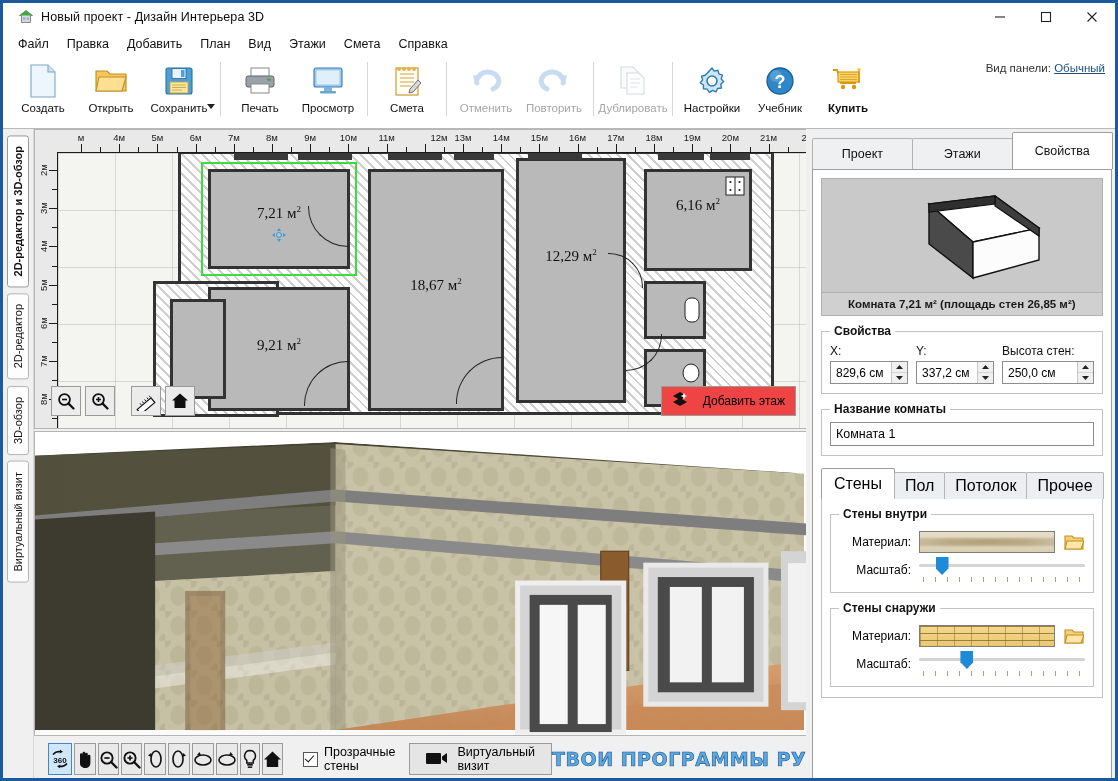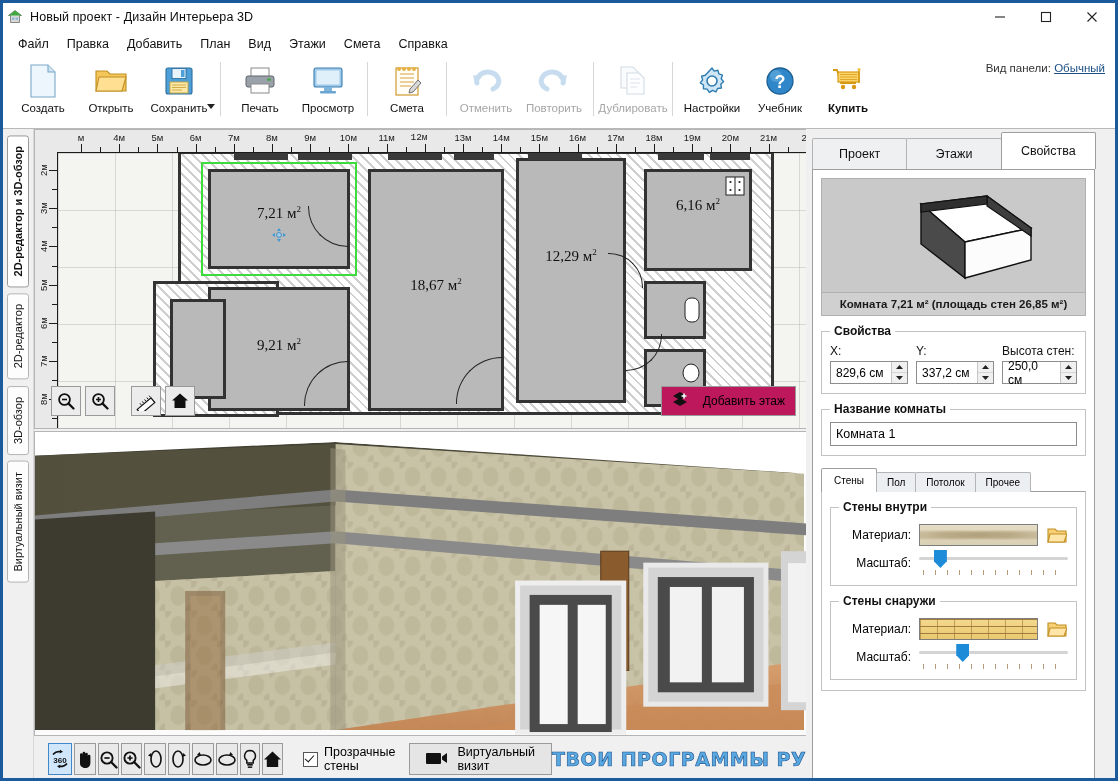--- a/index.html
+++ b/index.html
@@ -14,21 +14,21 @@
     box-sizing:border-box;
     border:3px solid #1c5a9e;
     background:#f0f0f0;
     overflow:hidden;
   }
 
   
   .titlebar{
     height:28px;display:flex;align-items:center;
     background:#ffffff;border-bottom:1px solid #ffffff;
-    padding-left:4px;position:relative;
+    padding-left:15px;position:relative;
   }
   .app-icon{
     width:16px;height:16px;margin-right:7px;position:relative;flex:none;
   }
   .title-text{font-size:12.5px;color:#0b0b0b;letter-spacing:.1px;}
   .wbtns{position:absolute;right:0;top:0;height:28px;display:flex;}
   .wbtn{width:46px;height:28px;display:flex;align-items:center;justify-content:center;}
   .wbtn svg{display:block;}
 
   
@@ -143,21 +143,21 @@
   }
   .doorarc{position:absolute;border:1.5px solid #222;border-radius:0;}
   .plan-tools{position:absolute;left:16px;bottom:12px;display:flex;align-items:center;gap:0;}
   .ptbtn{
     width:28px;height:28px;background:#ececec;border:1px solid #9a9a9a;
     display:flex;align-items:center;justify-content:center;margin-right:4px;cursor:default;
   }
   .ptgap{width:12px;}
   .plan-rbtns{position:absolute;right:10px;bottom:12px;display:flex;gap:4px;}
   .pbtn{
-    height:28px;background:#be185d;border:1px solid #9a9a9a;display:flex;align-items:center;
+    height:28px;background:#ef4444;border:1px solid #9a9a9a;display:flex;align-items:center;
     padding:0 10px;font-size:12px;cursor:default;gap:14px;
   }
 
   
   .view3d{
     position:relative;height:305px;margin-top:2px;border:1px solid #b5b5b5;border-right:none;
     box-sizing:border-box;overflow:hidden;background:#fdfdfd;
   }
   .bottombar{
     height:46px;display:flex;align-items:center;background:#f0f0f0;padding-left:14px;gap:0;
@@ -224,21 +224,21 @@
   }
   .spin .arrows div{flex:1;display:flex;align-items:center;justify-content:center;}
   .spin .arrows div:first-child{border-bottom:1px solid #d5d5d5;}
   .nameinput{
     border:1px solid #8d8d8d;background:#fff;height:22px;display:flex;align-items:center;
     padding:0 5px;font-size:12.5px;
   }
   .stabs{display:flex;margin-top:12px;align-items:flex-end;}
   .stab{
     background:#eceff1;border:1px solid #b4b4b4;border-bottom:none;padding:4px 10px;
-    font-size:10px;margin-right:-1px;cursor:default;border-radius:2px 2px 0 0;
+    font-size:16px;margin-right:-1px;cursor:default;border-radius:2px 2px 0 0;
   }
   .stab.sel{background:#ffffff;padding:6px 12px;border-color:#9e9e9e;}
   .spanel{border:1px solid #c3c3c3;border-top:1px solid #9e9e9e;margin-top:-1px;padding:6px 8px 10px 8px;}
   .matrow{display:flex;align-items:center;gap:8px;margin-top:4px;}
   .matlabel{width:72px;text-align:right;font-size:12px;}
   .swatch{flex:1;height:20px;border:1px solid #7d7d7d;}
   .swatch.inner{
     background:
       radial-gradient(ellipse at 14% 50%, rgba(168,150,110,.45) 0 18%, transparent 40%),
       radial-gradient(ellipse at 38% 50%, rgba(168,150,110,.45) 0 18%, transparent 40%),
@@ -507,21 +507,21 @@
             <span class="tick tick-h" style="left: 234.1px;"></span>
             <span class="rt rt-h" style="left: 253.2px;">9м</span>
             <span class="tick tick-h maj" style="left: 253.2px;"></span>
             <span class="tick tick-h" style="left: 272.3px;"></span>
             <span class="rt rt-h" style="left: 291.4px;">10м</span>
             <span class="tick tick-h maj" style="left: 291.4px;"></span>
             <span class="tick tick-h" style="left: 310.5px;"></span>
             <span class="rt rt-h" style="left: 329.6px;">11м</span>
             <span class="tick tick-h maj" style="left: 329.6px;"></span>
             <span class="tick tick-h" style="left: 348.7px;"></span>
-            <span class="rt rt-h" style="left: 362px; font-family: Liberation Mono, monospace;">12м</span>
+            <span class="rt rt-h" style="left: 382px;">12м</span>
             <span class="tick tick-h maj" style="left: 367.8px;"></span>
             <span class="tick tick-h" style="left: 386.9px;"></span>
             <span class="rt rt-h" style="left: 406px;">13м</span>
             <span class="tick tick-h maj" style="left: 406px;"></span>
             <span class="tick tick-h" style="left: 425.1px;"></span>
             <span class="rt rt-h" style="left: 444.2px;">14м</span>
             <span class="tick tick-h maj" style="left: 444.2px;"></span>
             <span class="tick tick-h" style="left: 463.3px;"></span>
             <span class="rt rt-h" style="left: 482.4px;">15м</span>
             <span class="tick tick-h maj" style="left: 482.4px;"></span>

